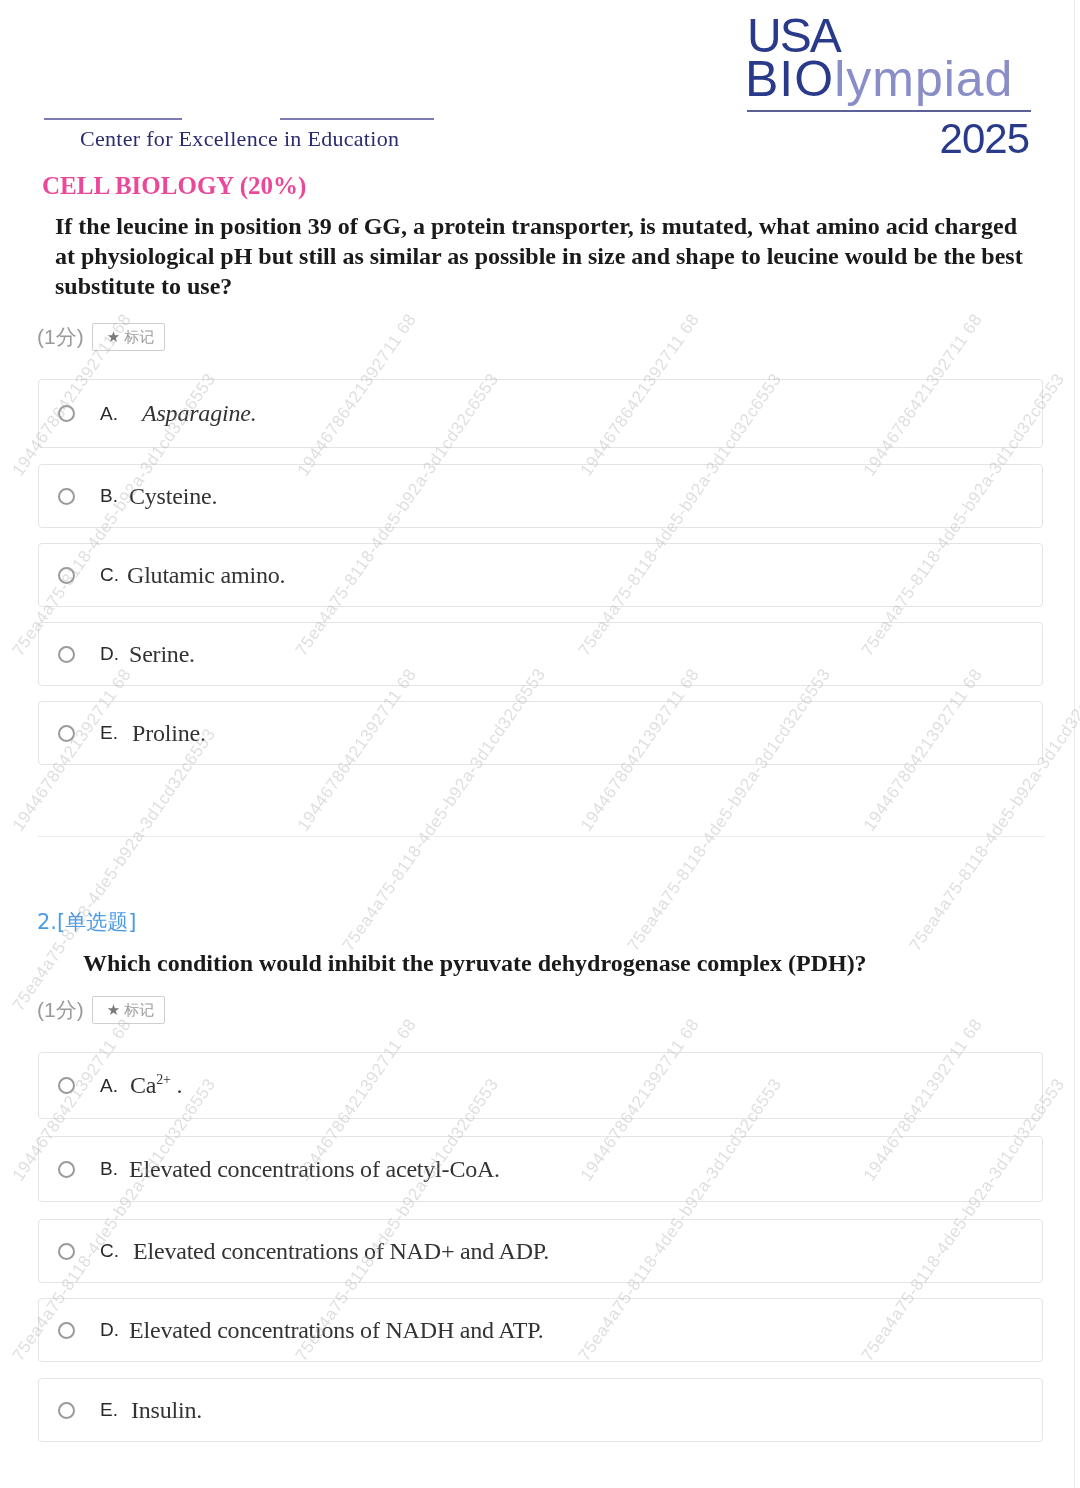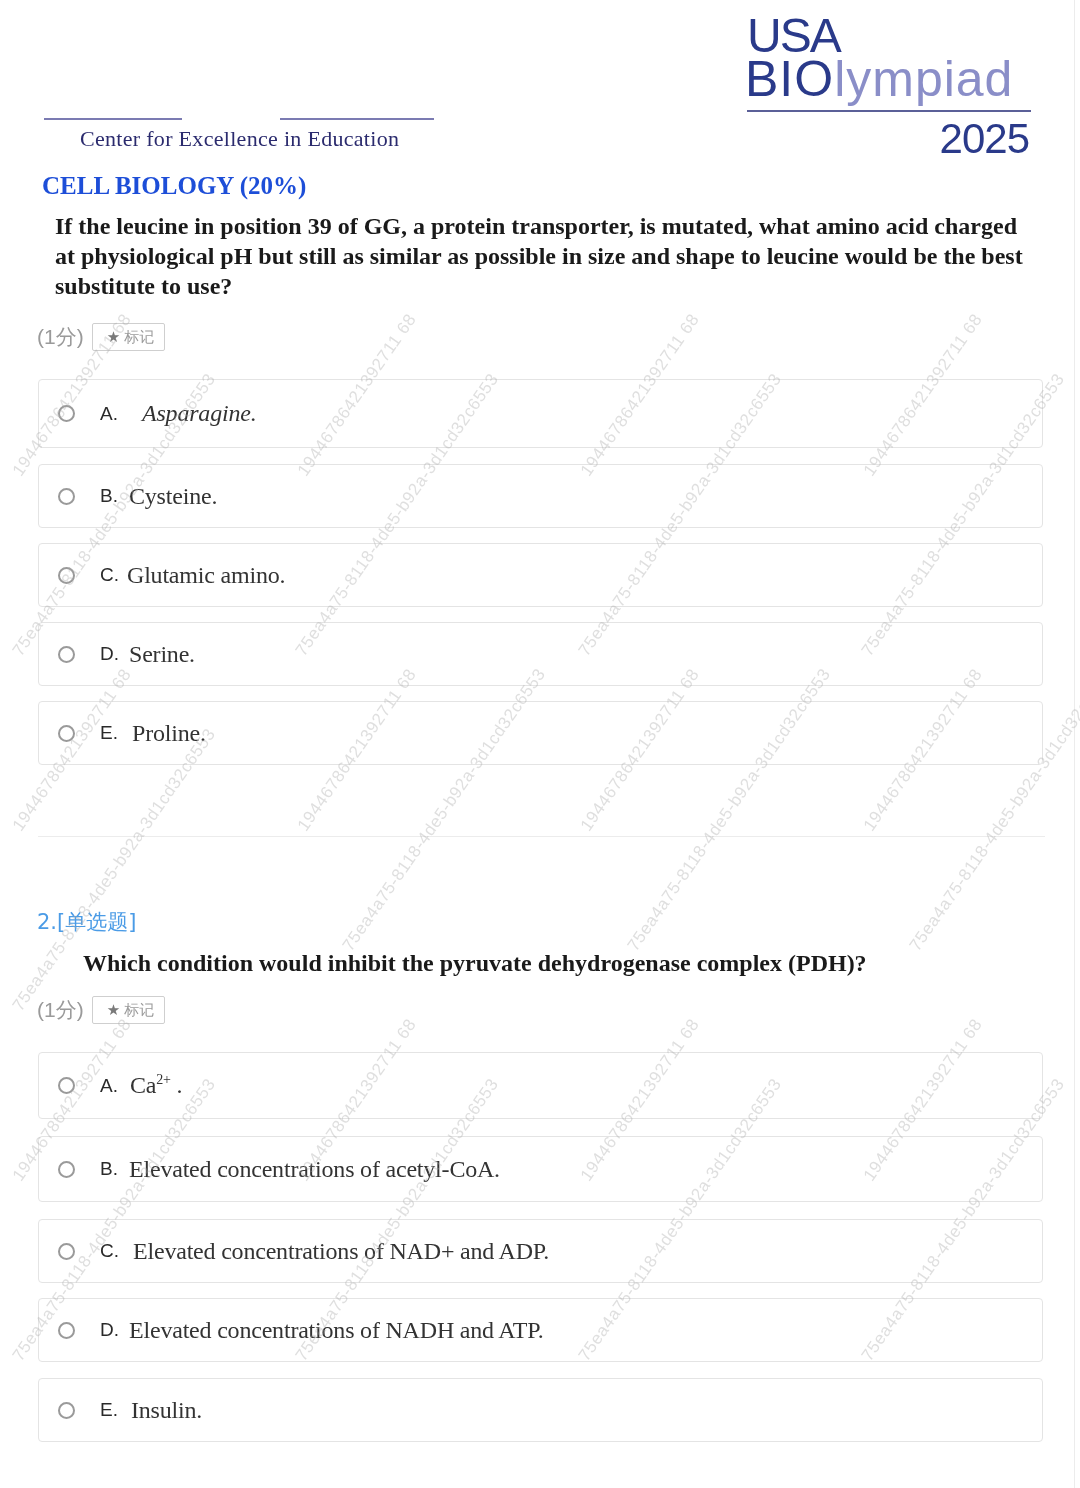--- a/index.html
+++ b/index.html
@@ -34,21 +34,21 @@
 
     .logo-right { position: absolute; left: 745px; top: 10px; width: 292px; height: 160px; text-align: center; }
     .usa { position: absolute; left: 2px; top: 2px; font-family: "Liberation Sans", sans-serif; font-size: 48px; color: #2a3a8a; letter-spacing: -2px; line-height: 1; }
     .bio { position: absolute; left: 0px; top: 44px; font-family: "Liberation Sans", sans-serif; font-size: 50px; line-height: 1; letter-spacing: 1px; }
     .bio .b1 { color: #2a3a8a; }
     .bio .b2 { color: #8a8ec8; }
     .bio-rule { position: absolute; left: 2px; top: 100px; width: 284px; height: 2px; background: #5b6098; }
     .year { position: absolute; right: 8px; top: 108px; font-family: "Liberation Sans", sans-serif; font-size: 42px; color: #2a3a8a; line-height: 1; letter-spacing: -1px; }
 
     
-    .section-title { position: absolute; left: 42px; top: 172px; font-size: 25px; font-weight: bold; color: #1d4ed8; }
+    .section-title { position: absolute; left: 42px; top: 172px; font-size: 25px; font-weight: bold; color: #ec4899; }
     .question-text {
       position: absolute; left: 55px; top: 211px; width: 980px;
       font-size: 24px; font-weight: bold; line-height: 30px; color: #1a1a1a;
     }
     .question-text.q2 { left: 83px; top: 948px; width: 960px; }
 
     .score-row { position: absolute; left: 37px; display: flex; align-items: center; gap: 8px; }
     .score { font-family: "Liberation Sans", sans-serif; font-size: 21px; color: #9a9a9a; }
     .mark-btn {
       display: inline-flex; align-items: center; gap: 4px; height: 26px; padding: 0 10px 0 14px;

